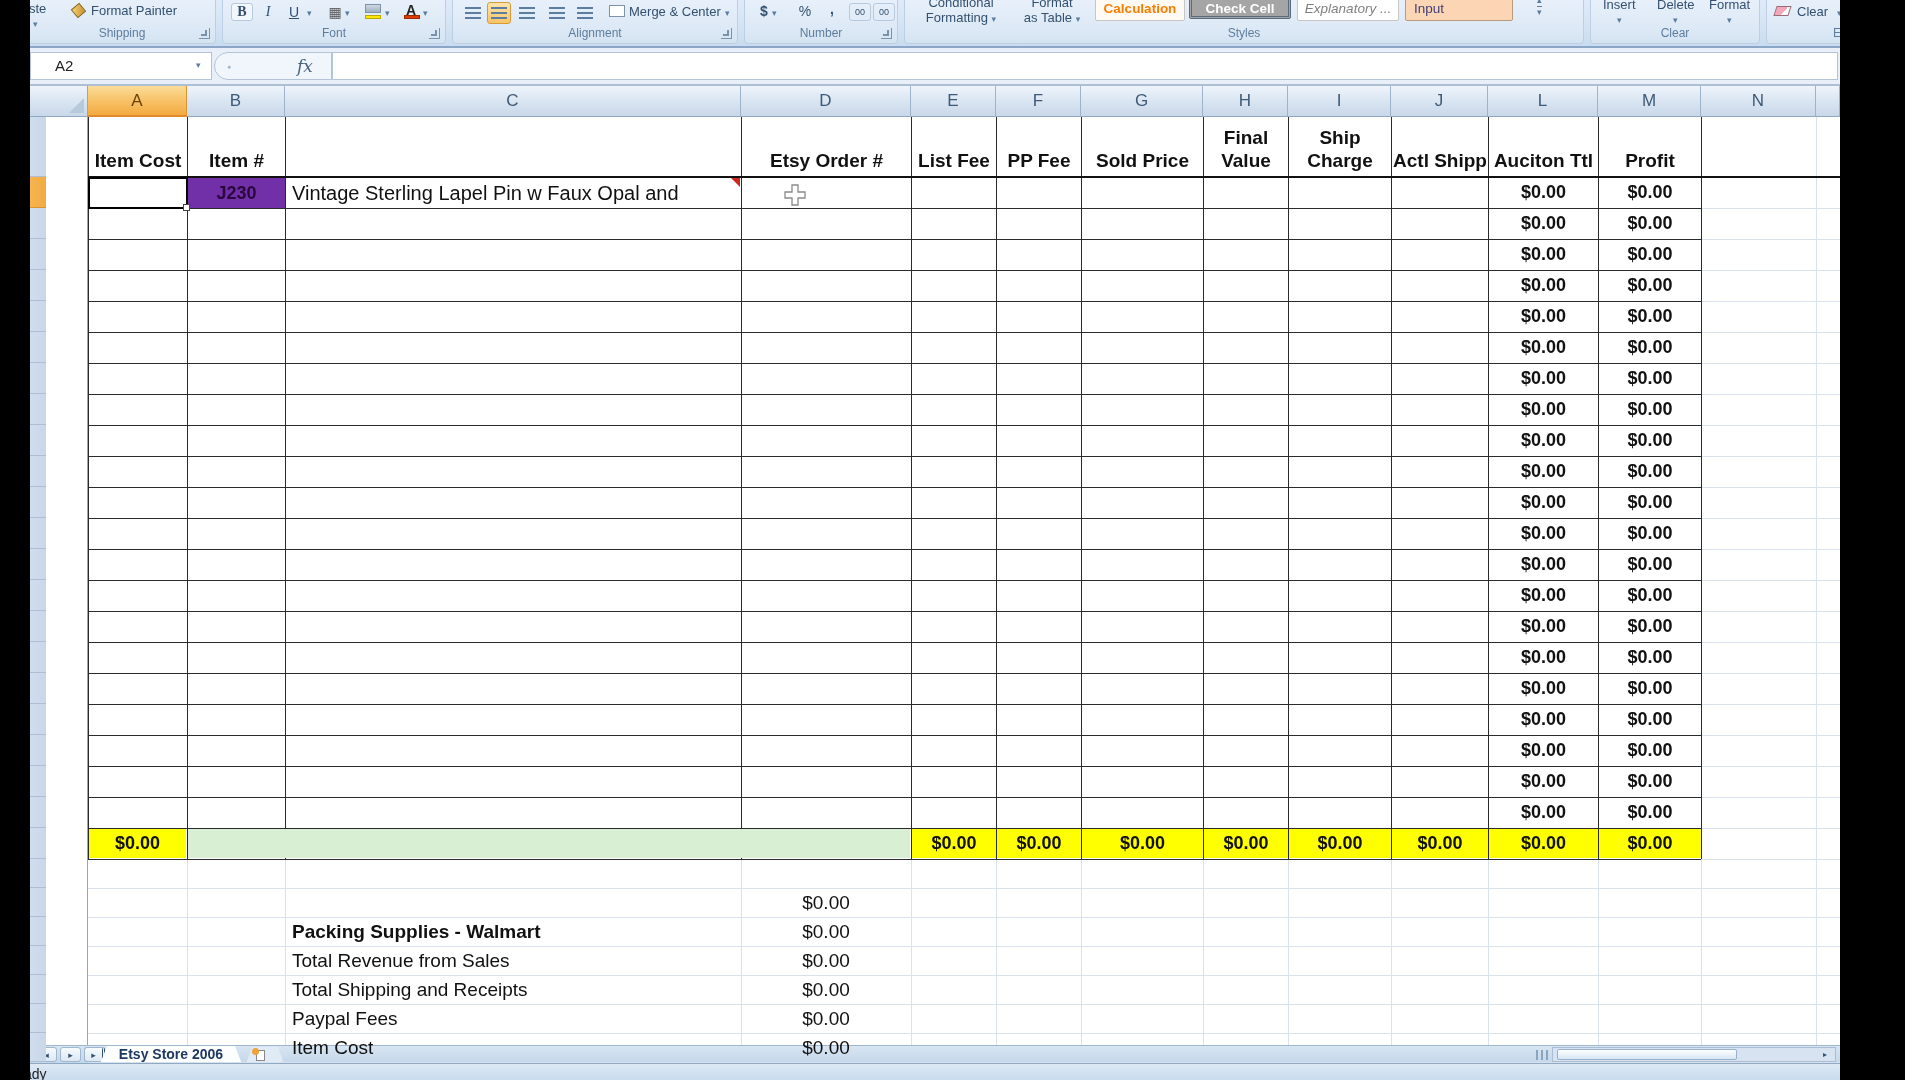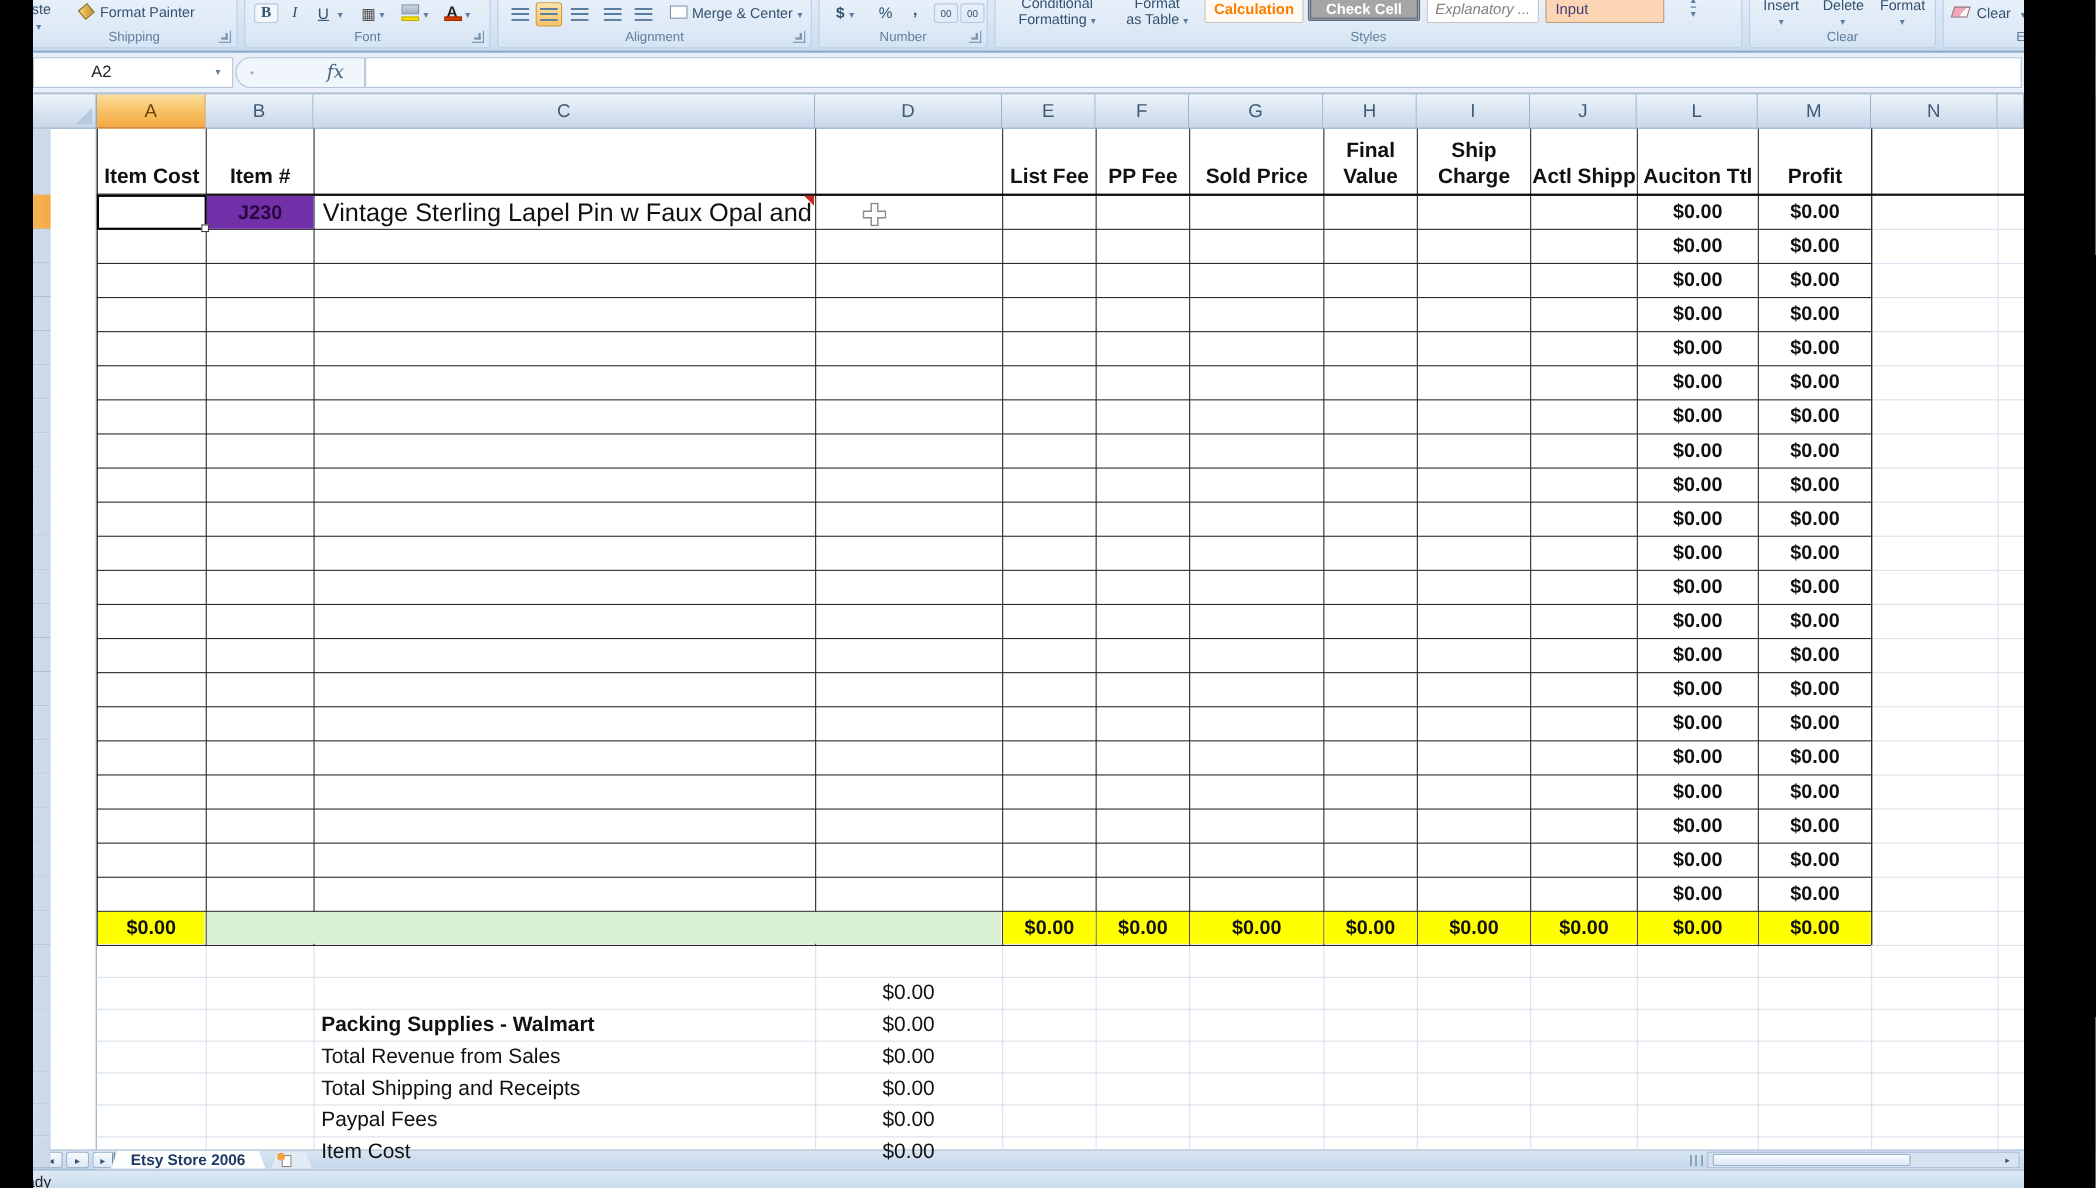--- a/index.html
+++ b/index.html
@@ -19,21 +19,21 @@
   .launcher:after{content:"";position:absolute;right:2px;bottom:2px;width:4px;height:4px;
     border-right:2px solid #7a93ad;border-bottom:2px solid #7a93ad;}
   .galbox{height:24px;line-height:22px;text-align:center;font-size:13.5px;
     background:#fff;border:1px solid #c6c6c6;border-radius:2px;}
   .colorbar{height:4px;}
   .baricon{width:16px;height:12px;
     background:repeating-linear-gradient(to bottom,#5b7da0 0 2px,rgba(0,0,0,0) 2px 5px);}
   
   #fbar{left:0;top:48px;width:1905px;height:38px;background:#e8eff8;border-bottom:2px solid #aebfd4;}
   #namebox{left:30px;top:4px;width:182px;height:28px;background:#fff;border:1px solid #b3c4d8;
-    font-size:15px;color:#222;line-height:26px;padding-left:52px;}
+    font-size:15px;color:#222;line-height:26px;padding-left:24px;}
   #fxpill{left:214px;top:4px;width:118px;height:28px;background:#f0f6fb;border:1px solid #b3c4d8;
     border-radius:14px 0 0 14px;}
   #formulafield{left:332px;top:4px;width:1506px;height:28px;background:#fff;border:1px solid #b3c4d8;
     font-size:15px;line-height:26px;padding-left:6px;color:#222;}
   
   .colhead{top:86px;height:31px;background:linear-gradient(#eef4fb,#d8e4f1 55%,#c9d7e9);
     border-right:1px solid #9db3cc;border-bottom:1px solid #8ea9c4;color:#3f5a77;
     font-size:17px;text-align:center;line-height:30px;}
   .selcol{background:linear-gradient(#fcdd9a,#f7bf63 55%,#f3ab41);border-right:1px solid #d9952f;
     color:#6b4108;border-bottom:2px solid #e08a2d;}
@@ -296,20 +296,21 @@
       <div class="abs darkline" style="left: 88px; top: 673px; width: 1613px; height: 1px; z-index: 4;"></div>
       <div class="abs darkline" style="left: 88px; top: 704px; width: 1613px; height: 1px; z-index: 4;"></div>
       <div class="abs darkline" style="left: 88px; top: 735px; width: 1613px; height: 1px; z-index: 4;"></div>
       <div class="abs darkline" style="left: 88px; top: 766px; width: 1613px; height: 1px; z-index: 4;"></div>
       <div class="abs darkline" style="left: 88px; top: 797px; width: 1613px; height: 1px; z-index: 4;"></div>
       <div class="abs darkline" style="left: 88px; top: 828px; width: 1613px; height: 1px; z-index: 4;"></div>
       <div class="abs darkline" style="left: 88px; top: 859px; width: 1613px; height: 1px; z-index: 4;"></div>
       <div class="abs " style="left: 88px; top: 176px; width: 1752px; height: 2px; background: rgb(17, 17, 17); z-index: 5;"></div>
       <div class="abs hdrcell" style="left: 89px; top: 118px; width: 98px; height: 58px; z-index: 6;">Item Cost</div>
       <div class="abs hdrcell" style="left: 188px; top: 118px; width: 97px; height: 58px; z-index: 6;">Item #</div>
+      <div class="abs hdrcell" style="left: 742px; top: 118px; width: 169px; height: 58px; z-index: 6;">Etsy Order #</div>
       <div class="abs hdrcell" style="left: 912px; top: 118px; width: 84px; height: 58px; z-index: 6;">List Fee</div>
       <div class="abs hdrcell" style="left: 997px; top: 118px; width: 84px; height: 58px; z-index: 6;">PP Fee</div>
       <div class="abs hdrcell" style="left: 1082px; top: 118px; width: 121px; height: 58px; z-index: 6;">Sold Price</div>
       <div class="abs hdrcell" style="left: 1204px; top: 118px; width: 84px; height: 58px; z-index: 6;">Final Value</div>
       <div class="abs hdrcell" style="left: 1289px; top: 118px; width: 102px; height: 58px; z-index: 6;">Ship Charge</div>
       <div class="abs hdrcell" style="left: 1392px; top: 118px; width: 96px; height: 58px; z-index: 6;">Actl Shipp</div>
       <div class="abs hdrcell" style="left: 1489px; top: 118px; width: 109px; height: 58px; z-index: 6;">Auciton Ttl</div>
       <div class="abs hdrcell" style="left: 1599px; top: 118px; width: 102px; height: 58px; z-index: 6;">Profit</div>
       <div class="abs cell bold center" style="left: 1489px; top: 177px; width: 109px; height: 31px; line-height: 31px; z-index: 6;">$0.00</div>
       <div class="abs cell bold center" style="left: 1599px; top: 177px; width: 102px; height: 31px; line-height: 31px; z-index: 6;">$0.00</div>
@@ -349,21 +350,21 @@
       <div class="abs cell bold center" style="left: 1599px; top: 704px; width: 102px; height: 31px; line-height: 31px; z-index: 6;">$0.00</div>
       <div class="abs cell bold center" style="left: 1489px; top: 735px; width: 109px; height: 31px; line-height: 31px; z-index: 6;">$0.00</div>
       <div class="abs cell bold center" style="left: 1599px; top: 735px; width: 102px; height: 31px; line-height: 31px; z-index: 6;">$0.00</div>
       <div class="abs cell bold center" style="left: 1489px; top: 766px; width: 109px; height: 31px; line-height: 31px; z-index: 6;">$0.00</div>
       <div class="abs cell bold center" style="left: 1599px; top: 766px; width: 102px; height: 31px; line-height: 31px; z-index: 6;">$0.00</div>
       <div class="abs cell bold center" style="left: 1489px; top: 797px; width: 109px; height: 31px; line-height: 31px; z-index: 6;">$0.00</div>
       <div class="abs cell bold center" style="left: 1599px; top: 797px; width: 102px; height: 31px; line-height: 31px; z-index: 6;">$0.00</div>
       <div class="abs " style="left: 88px; top: 177px; width: 100px; height: 32px; background: rgb(255, 255, 255); border: 2.5px solid rgb(0, 0, 0); z-index: 8;"></div>
       <div class="abs " style="left: 183px; top: 204px; width: 7px; height: 7px; background: rgb(255, 255, 255); border: 1px solid rgb(68, 68, 68); z-index: 9;"></div>
       <div class="abs cell bold center" style="left: 188px; top: 178px; width: 97px; height: 30px; background: rgb(114, 48, 168); color: rgb(42, 8, 63); line-height: 30px; z-index: 6;">J230</div>
-      <div class="abs cell" style="left: 292px; top: 179px; width: 446px; height: 29px; font-size: 23px; white-space: nowrap; overflow: hidden; line-height: 29px; z-index: 6; text-align: right;">Vintage Sterling Lapel Pin w Faux Opal and</div>
+      <div class="abs cell" style="left: 292px; top: 179px; width: 446px; height: 29px; font-size: 20px; white-space: nowrap; overflow: hidden; line-height: 29px; z-index: 6;">Vintage Sterling Lapel Pin w Faux Opal and</div>
       <div class="abs " style="left: 731px; top: 178px; width: 0px; height: 0px; border-left: 9px solid transparent; border-top: 9px solid rgb(204, 42, 30); z-index: 7;"></div>
       <div class="abs " style="left: 784px; top: 184px; width: 22px; height: 22px; z-index: 9;"><svg width="22" height="22">
           <path d="M8 1h6v7h7v6h-7v7H8v-7H1V8h7z" fill="#fff" stroke="#8a8a8a" stroke-width="1.3"></path>
         </svg></div>
       <div class="abs cell bold center" style="left: 89px; top: 829px; width: 97px; height: 29px; background: rgb(255, 255, 0); line-height: 29px; z-index: 6;">$0.00</div>
       <div class="abs " style="left: 188px; top: 829px; width: 722px; height: 29px; background: rgb(217, 239, 212); z-index: 5;"></div>
       <div class="abs cell bold center" style="left: 912px; top: 829px; width: 84px; height: 29px; background: rgb(255, 255, 0); line-height: 29px; z-index: 6;">$0.00</div>
       <div class="abs cell bold center" style="left: 997px; top: 829px; width: 84px; height: 29px; background: rgb(255, 255, 0); line-height: 29px; z-index: 6;">$0.00</div>
       <div class="abs cell bold center" style="left: 1082px; top: 829px; width: 121px; height: 29px; background: rgb(255, 255, 0); line-height: 29px; z-index: 6;">$0.00</div>
       <div class="abs cell bold center" style="left: 1204px; top: 829px; width: 84px; height: 29px; background: rgb(255, 255, 0); line-height: 29px; z-index: 6;">$0.00</div>

